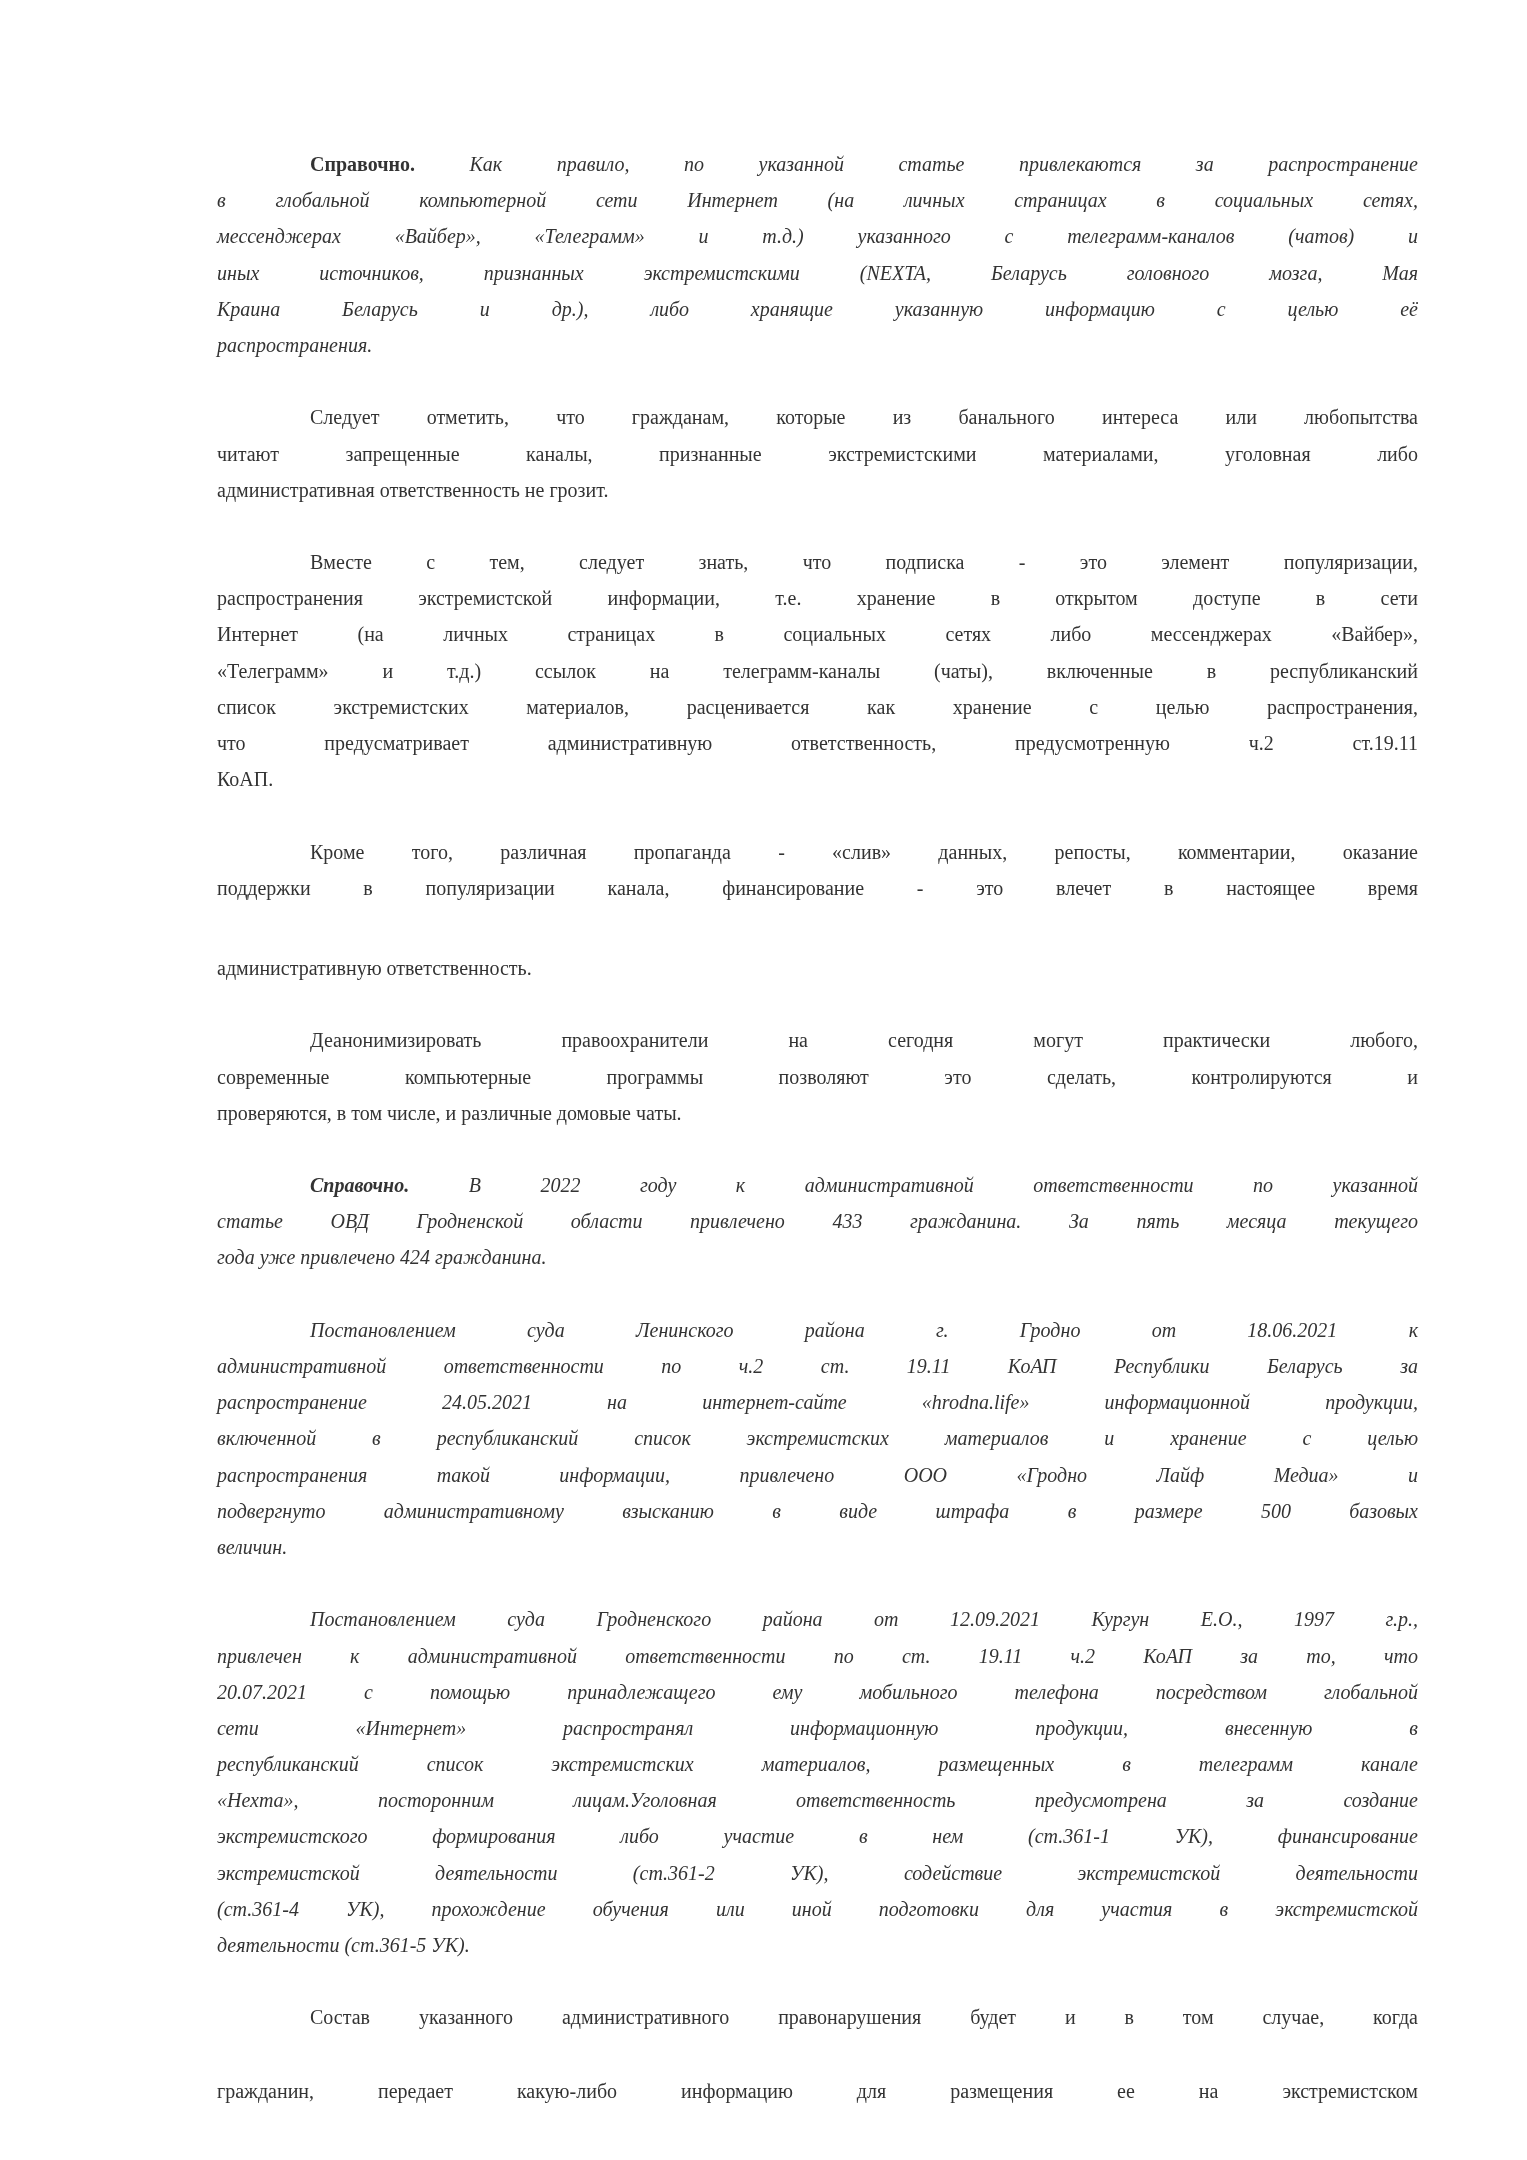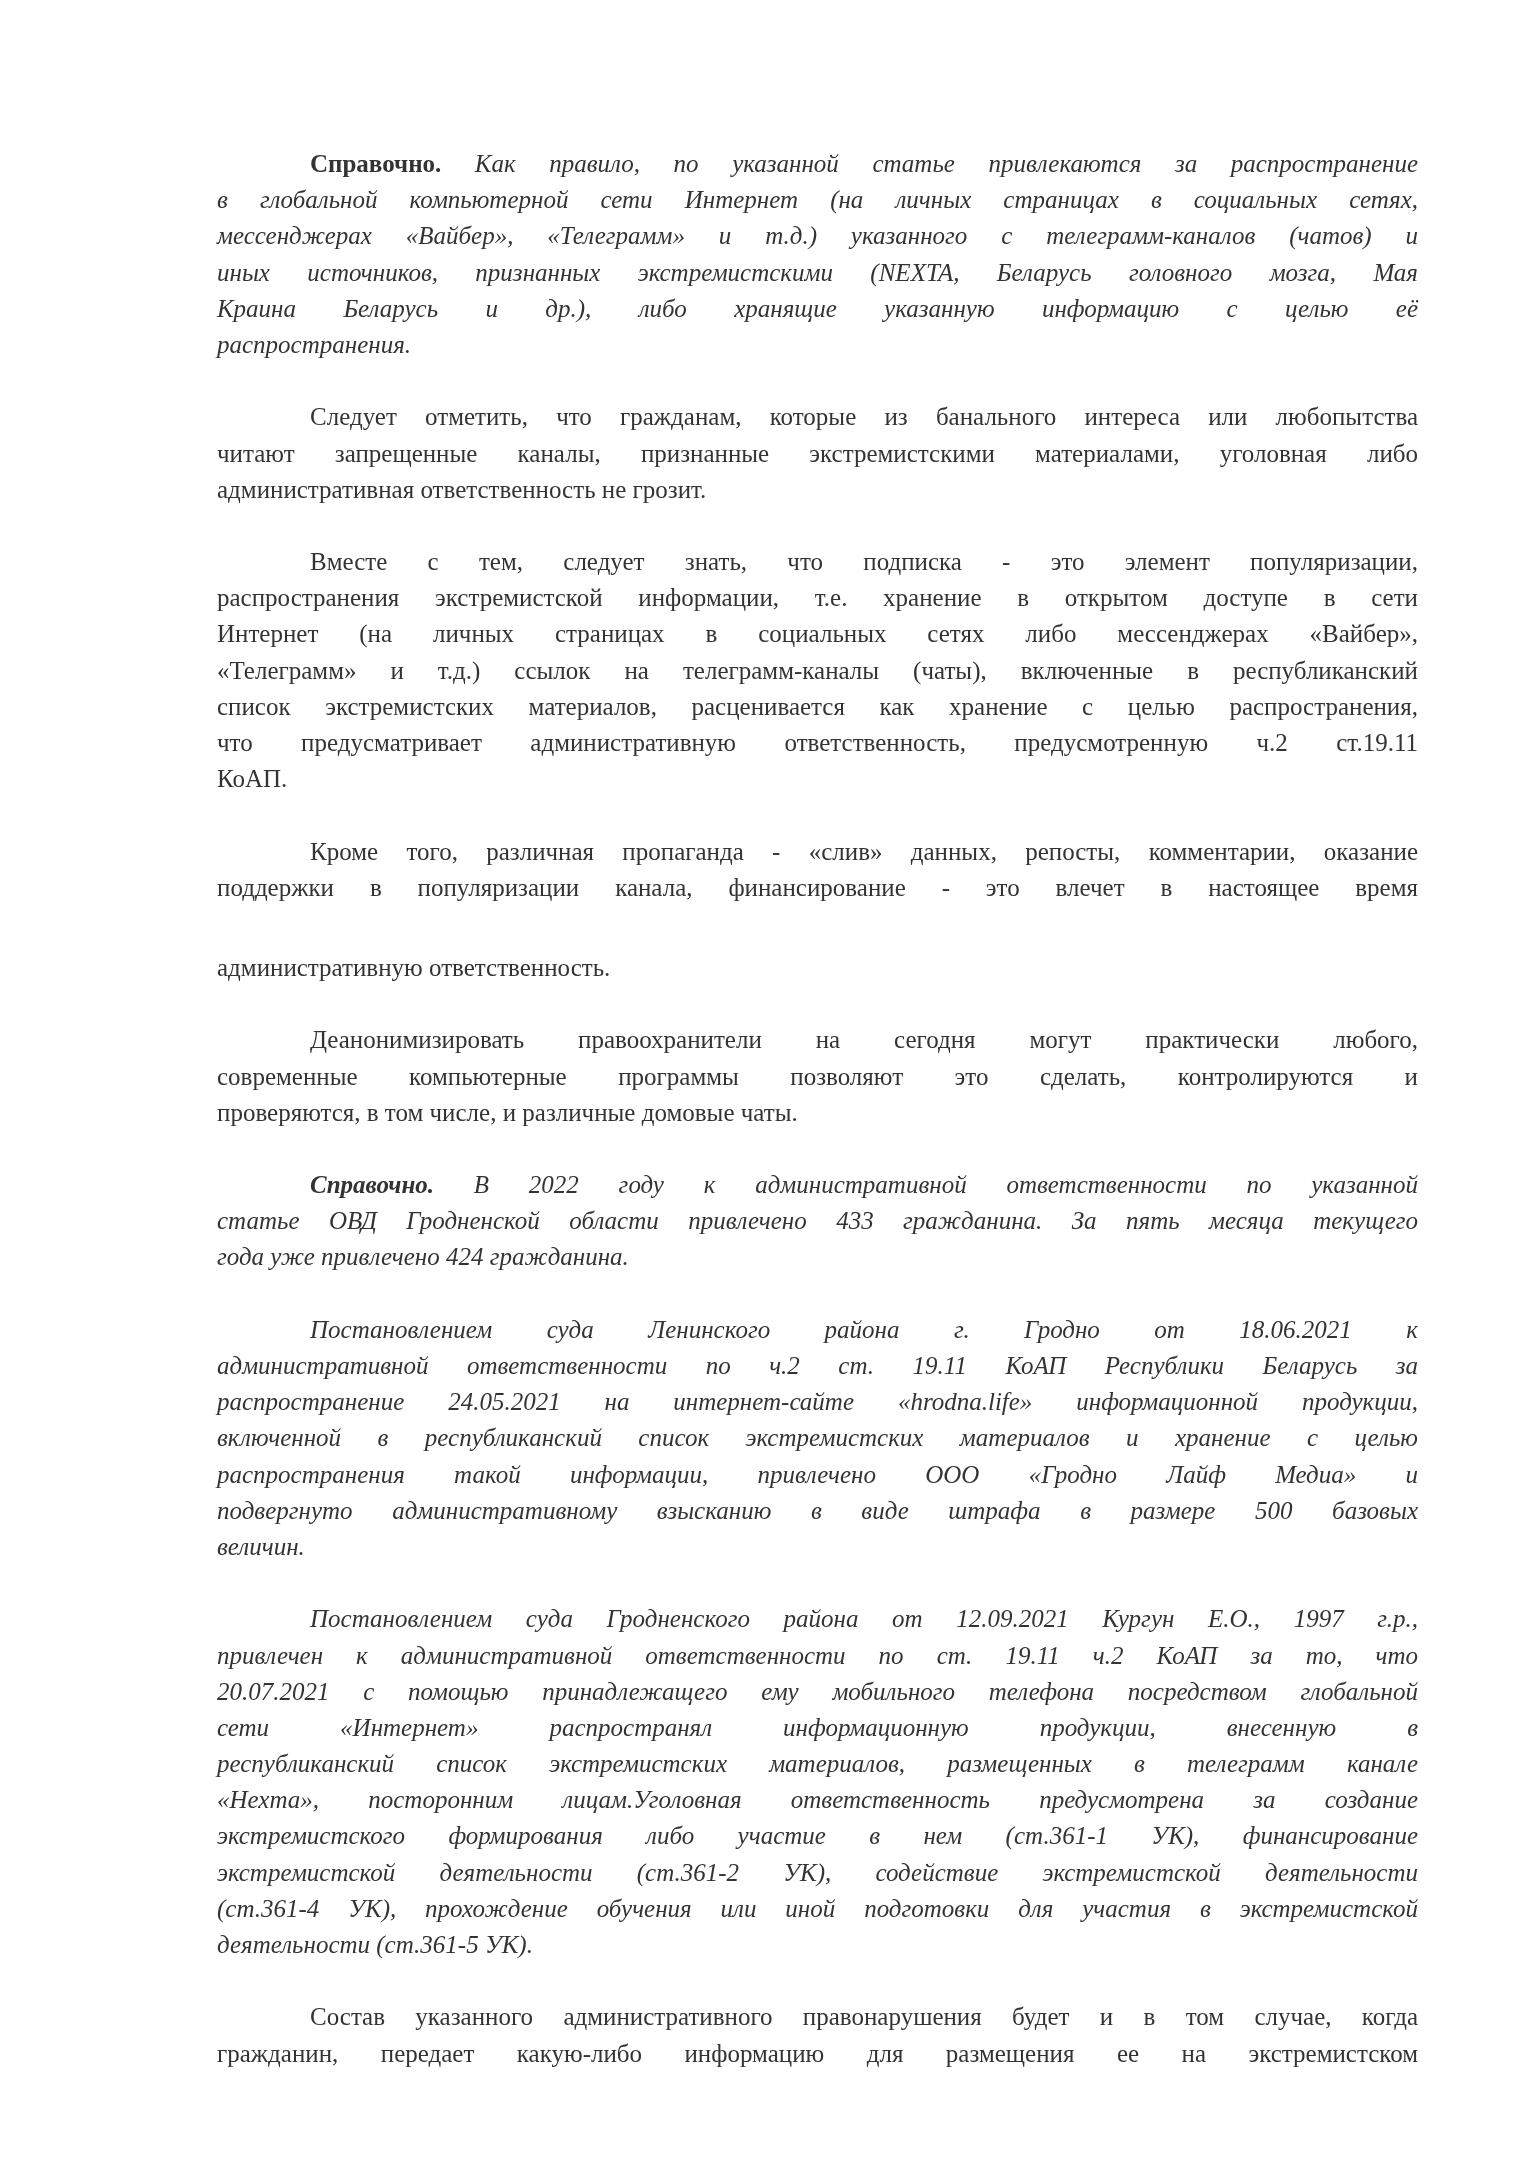--- a/index.html
+++ b/index.html
@@ -20,21 +20,21 @@
     width: 1527px;
     height: 2160px;
     background: #ffffff;
   }
   .text-block {
     position: absolute;
     left: 217px;
     top: 146px;
     width: 1201px;
     font-family: "Liberation Serif", "DejaVu Serif", serif;
-    font-size: 25px;
+    font-size: 20px;
     line-height: 36.2px;
     color: #333333;
   }
   .para {
     margin: 0 0 36.2px 0;
   }
   .line {
     display: block;
     height: 36.2px;
     white-space: nowrap;
@@ -43,20 +43,21 @@
     overflow: visible;
   }
   .line.first {
     padding-left: 93px;
   }
   .line.last {
     text-align-last: left;
   }
   .line.last.forcejustify {
     text-align-last: justify;
+    margin-top: 37px;
   }
   .line span.seg {
     white-space: normal;
   }
   .line .inner {
     display: block;
     white-space: normal;
   }
   .it { font-style: italic; }
   .b { font-weight: bold; }

